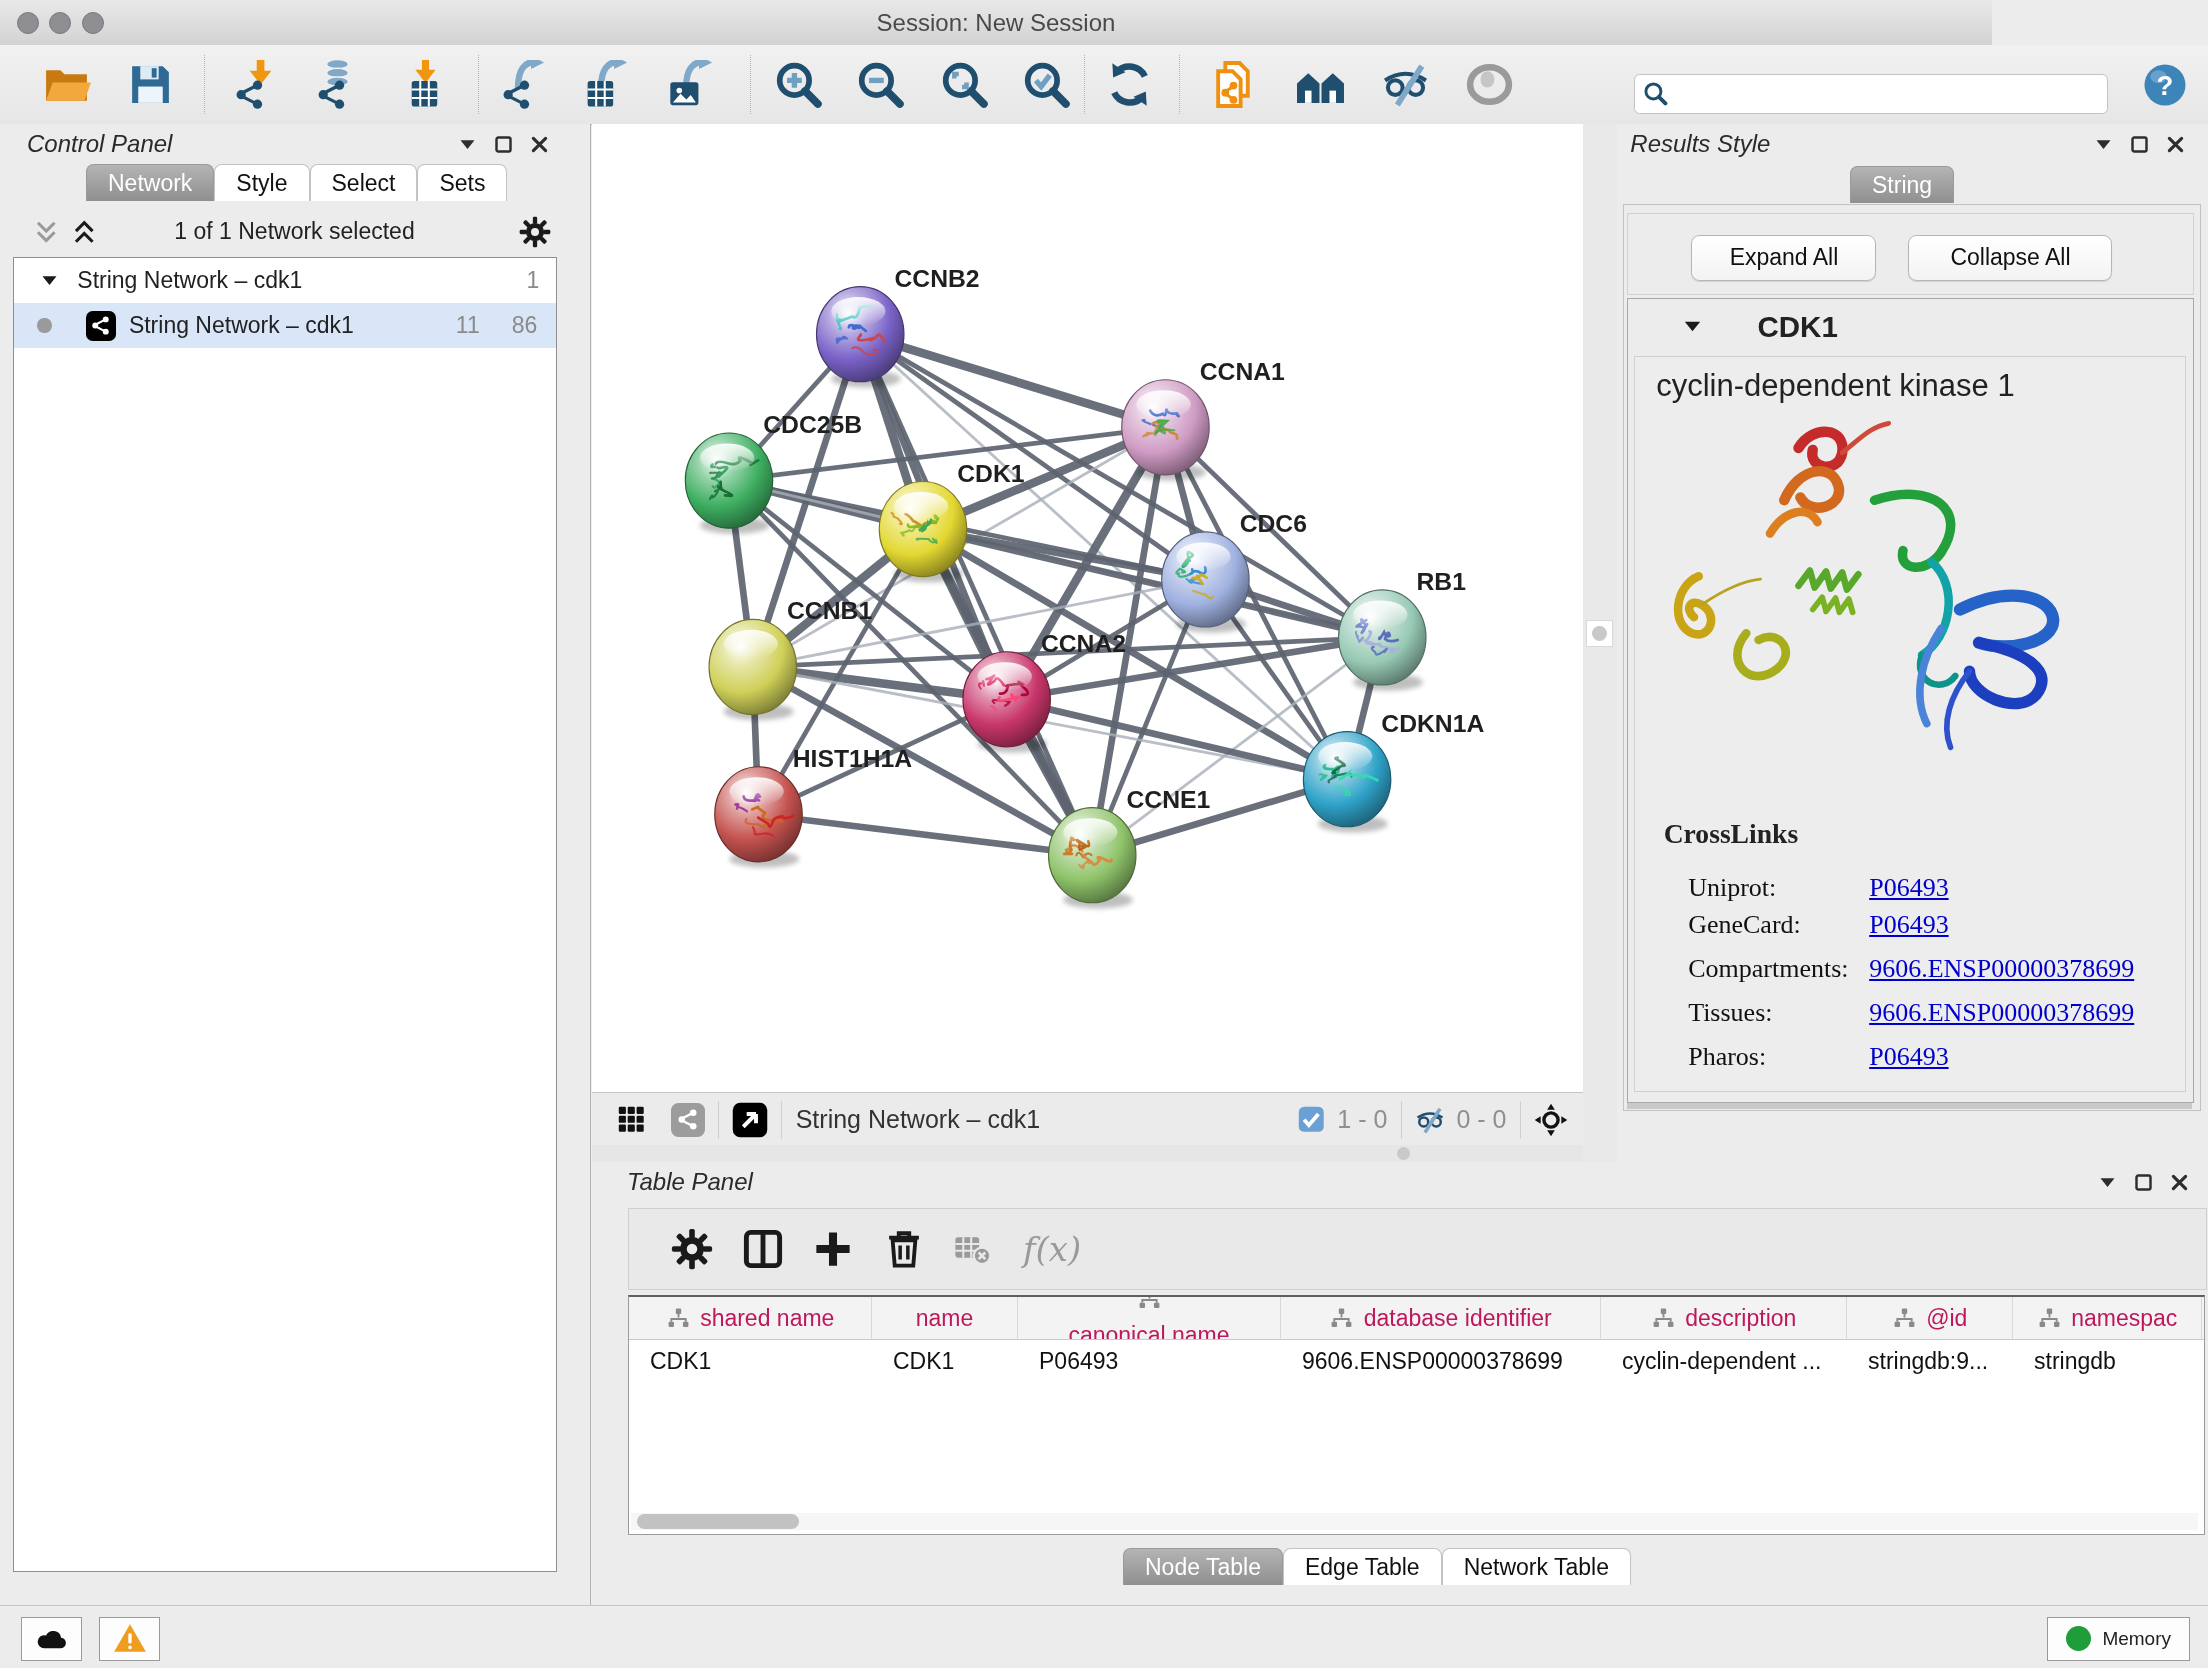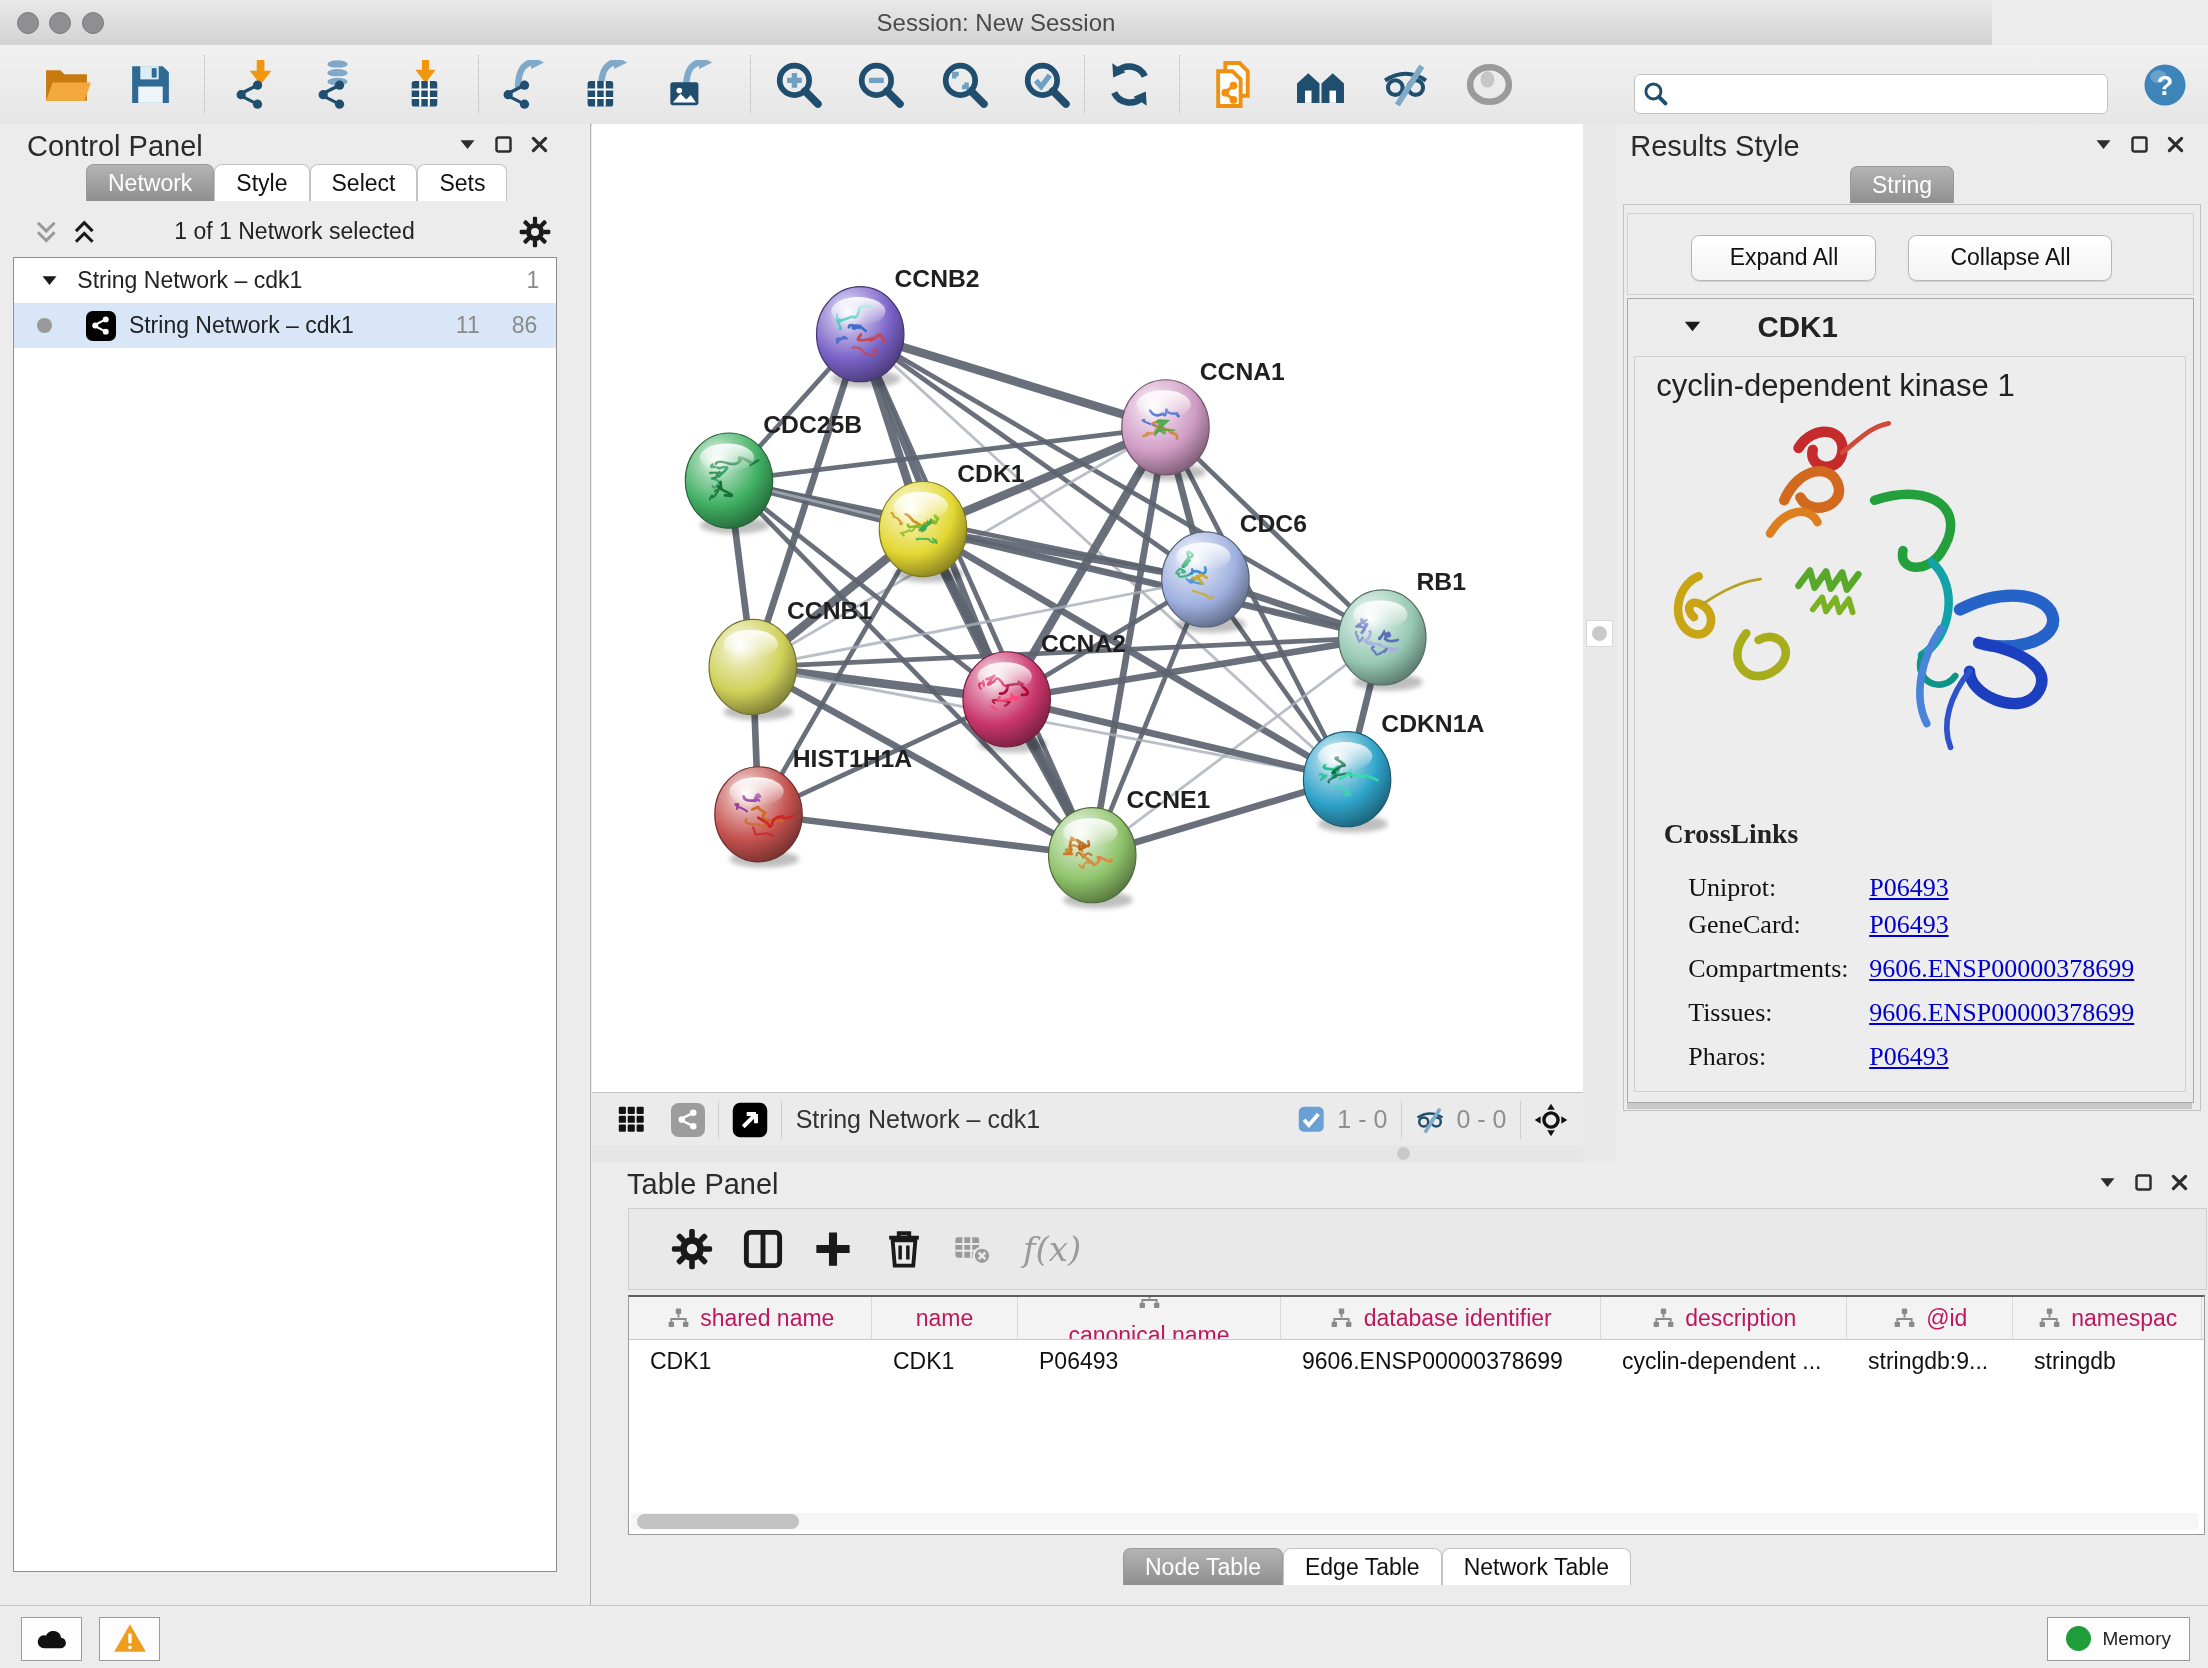--- a/index.html
+++ b/index.html
@@ -18,21 +18,21 @@
     background:linear-gradient(#f1f1f1,#e6e6e6);border-bottom:1px solid #bdbdbd;}
   .tbtn{position:absolute;top:11.4px;width:57px;height:57px;display:flex;
     align-items:center;justify-content:center;}
   .tbtn svg{width:49px;height:49px;}
   .vsep{position:absolute;top:9.5px;height:59px;border-left:1.9px dotted #b3b3b3;}
   .searchbox{position:absolute;left:1634px;top:28.5px;width:472px;height:38px;
     background:#fff;border:1.9px solid #c2c2c2;border-radius:5.7px;display:flex;align-items:center;}
   .searchbox input{border:none;outline:none;flex:1;font-size:21px;height:30px;
     font-family:"Liberation Sans",sans-serif;background:transparent;}
   
-  .panel-title{font-size:29px;color:#2a2a2a;}
+  .panel-title{font-size:24px;color:#2a2a2a;font-style:italic;}
   .winicons{position:absolute;display:flex;gap:15px;align-items:center;color:#2d2d2d;}
   .winicons svg{width:21px;height:21px;}
   .tab{height:36px;line-height:36px;padding:0 21px;background:#fff;border:1px solid #c3c3c3;
     border-bottom:none;border-radius:7.6px 7.6px 0 0;font-size:23px;color:#111;display:inline-block;}
   .tab.active{background:linear-gradient(#b4b4b4,#8f8f8f);color:#fff;border-color:#9a9a9a;}
   
   .cpanel{position:absolute;left:0;top:124px;width:590px;height:1482px;
     background:#ececec;border-right:1.9px solid #b2b2b2;}
   .treebox{position:absolute;left:13.3px;top:133px;width:542px;height:1313px;
     background:#fff;border:1.9px solid #8f8f8f;}

